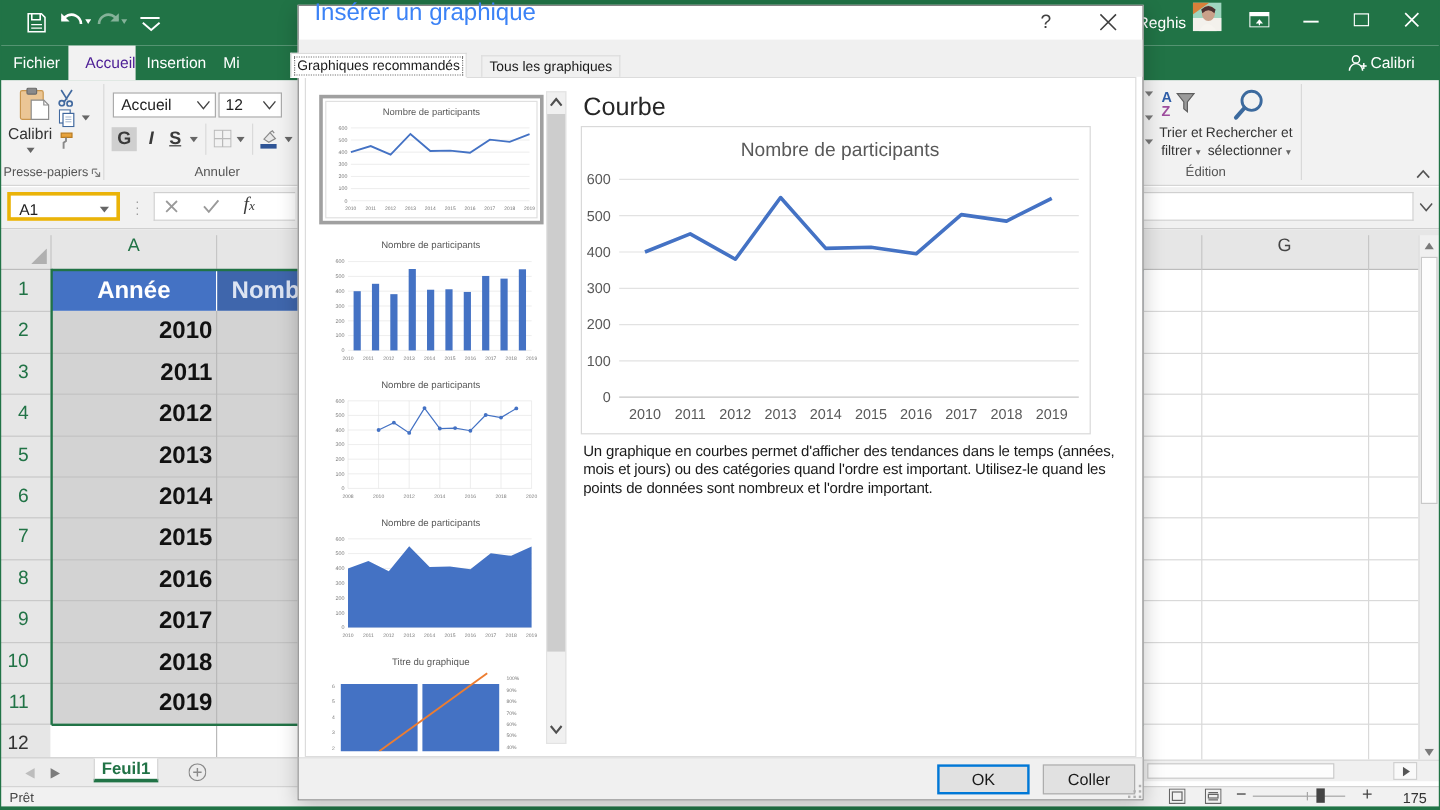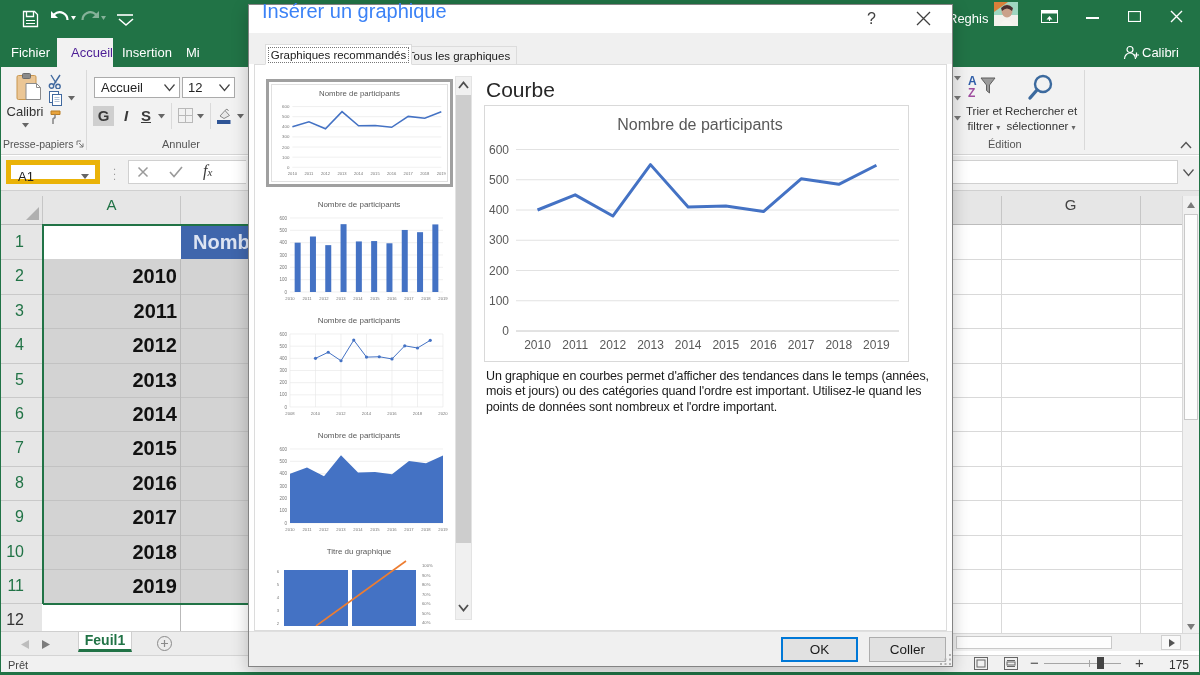--- a/index.html
+++ b/index.html
@@ -179,21 +179,21 @@
   <path d="M10 17 L3 25" stroke="#3c6a9e" stroke-width="3.4" stroke-linecap="round"></path>
 </svg>
 <div class="abs" style="left:1004px;top:104px;width:74px;text-align:center;font-size:11.5px;color:#333;line-height:15px;white-space:nowrap;">Rechercher et<br>sélectionner <span style="font-size:8px;color:#666;">▾</span></div>
 <div class="abs" style="left:988px;top:138px;font-size:11px;color:#555;white-space:nowrap;">Édition</div>
 <div class="abs" style="left:1084px;top:70px;width:1px;height:80px;background:#d9d9d9;"></div>
 <svg class="abs" style="left:1180px;top:141px;" width="12" height="8" viewBox="0 0 12 8">
     <path d="M1 7 L6 1.5 L11 7" stroke="#555" fill="none" stroke-width="1.4"></path>
   </svg>
 
 <div class="abs" style="left:0;top:156px;width:1200px;height:35px;background:#f1f1f1;border-bottom:1px solid #d0d0d0;"></div>
-<div class="abs" style="left:6px;top:160px;width:94px;height:24px;background:#fff;border:5px solid #eab308;">
+<div class="abs" style="left:6px;top:160px;width:94px;height:24px;background:#fff;border:3px solid #eab308;">
   <span class="abs" style="left:7px;top:4px;font-size:13px;color:#222;">A1</span>
   <svg class="abs" style="right:6px;top:9px;" width="8" height="6" viewBox="0 0 8 6">
       <path d="M0 0 h8 l-4 5 Z" fill="#666"></path>
     </svg>
 </div>
 <div class="abs" style="left:113px;top:164px;width:4px;height:16px;color:#9a9a9a;font-size:11px;line-height:5px;">.<br>.<br>.</div>
 <div class="abs" style="left:128px;top:160px;width:118px;height:24px;background:#fff;border:1px solid #d0d0d0;border-right:none;"></div>
 <svg class="abs" style="left:137px;top:166px;" width="12" height="12" viewBox="0 0 12 12">
     <path d="M1.5 1.5 L10.5 10.5 M10.5 1.5 L1.5 10.5" stroke="#9a9a9a" stroke-width="1.5"></path>
   </svg>
@@ -239,20 +239,21 @@
     <div class="abs" style="left:0;top:465.79999999999995px;width:24px;height:34.4px;font-size:16px;color:#217346;text-align:right;line-height:34.4px;">8</div>
     <div class="abs" style="left:0;top:500.2px;width:42px;height:1px;background:#c9c9c9;"></div>
     <div class="abs" style="left:0;top:500.2px;width:24px;height:34.4px;font-size:16px;color:#217346;text-align:right;line-height:34.4px;">9</div>
     <div class="abs" style="left:0;top:534.6px;width:42px;height:1px;background:#c9c9c9;"></div>
     <div class="abs" style="left:0;top:534.5999999999999px;width:24px;height:34.4px;font-size:16px;color:#217346;text-align:right;line-height:34.4px;">10</div>
     <div class="abs" style="left:0;top:569.0px;width:42px;height:1px;background:#c9c9c9;"></div>
     <div class="abs" style="left:0;top:569px;width:24px;height:34.4px;font-size:16px;color:#217346;text-align:right;line-height:34.4px;">11</div>
     <div class="abs" style="left:0;top:603.4px;width:42px;height:1px;background:#c9c9c9;"></div>
     <div class="abs" style="left:0;top:603.4px;width:24px;height:34.4px;font-size:16px;color:#333;text-align:right;line-height:34.4px;">12</div>
     <div class="abs" style="left:43px;top:259.4px;width:910px;height:344px;background:#d3d3d3;"></div>
+    <div class="abs" style="left:43px;top:225px;width:137px;height:34.4px;background:#4472c4;color:#fff;font-weight:bold;font-size:20px;text-align:center;line-height:34.4px;">Année</div>
     <div class="abs" style="left:181px;top:225px;width:772px;height:34.4px;background:#3f66ac;color:#dde4f2;font-weight:bold;font-size:20px;line-height:34.4px;"><span style="margin-left:12px;">Nomb</span></div>
     <div class="abs" style="left:43px;top:259.4px;width:134px;height:34.4px;color:#111;font-weight:bold;font-size:20px;text-align:right;line-height:34.4px;">2010</div>
     <div class="abs" style="left:43px;top:293.8px;width:910px;height:1px;background:#c2c2c2;"></div>
     <div class="abs" style="left:43px;top:293.8px;width:134px;height:34.4px;color:#111;font-weight:bold;font-size:20px;text-align:right;line-height:34.4px;">2011</div>
     <div class="abs" style="left:43px;top:328.2px;width:910px;height:1px;background:#c2c2c2;"></div>
     <div class="abs" style="left:43px;top:328.2px;width:134px;height:34.4px;color:#111;font-weight:bold;font-size:20px;text-align:right;line-height:34.4px;">2012</div>
     <div class="abs" style="left:43px;top:362.6px;width:910px;height:1px;background:#c2c2c2;"></div>
     <div class="abs" style="left:43px;top:362.6px;width:134px;height:34.4px;color:#111;font-weight:bold;font-size:20px;text-align:right;line-height:34.4px;">2013</div>
     <div class="abs" style="left:43px;top:397.0px;width:910px;height:1px;background:#c2c2c2;"></div>
     <div class="abs" style="left:43px;top:397px;width:134px;height:34.4px;color:#111;font-weight:bold;font-size:20px;text-align:right;line-height:34.4px;">2014</div>
@@ -345,21 +346,21 @@
 <div class="abs" style="left:249px;top:33px;width:703px;height:31px;background:#f0f0f0;"></div>
 <div class="abs" style="left:262px;top:0;font-size:20px;color:#3b82f6;">Insérer un graphique</div>
 <div class="abs" style="left:867px;top:10px;font-size:16px;color:#404040;">?</div>
 <svg class="abs" style="left:916px;top:11px;" width="15" height="15" viewBox="0 0 15 15">
     <path d="M1 1 L14 14 M14 1 L1 14" stroke="#404040" stroke-width="1.3"></path>
   </svg>
 
 <div class="abs" style="left:254px;top:64px;width:693px;height:567px;background:#fff;border:1px solid #dcdcdc;"></div>
 
 <div class="abs" style="left:401px;top:46px;width:116px;height:18px;background:#f0f0f0;border:1px solid #dcdcdc;border-bottom:none;font-size:11.5px;color:#1a1a1a;text-align:center;line-height:19px;white-space:nowrap;">Tous les graphiques</div>
-<div class="abs" style="left:265px;top:44px;width:147px;height:21px;background:#fff;border:1px solid #dcdcdc;border-bottom:1px solid #fff;font-size:11.5px;color:#1a1a1a;text-align:center;line-height:20px;white-space:nowrap;">
+<div class="abs" style="left:242px;top:44px;width:147px;height:21px;background:#fff;border:1px solid #dcdcdc;border-bottom:1px solid #fff;font-size:11.5px;color:#1a1a1a;text-align:center;line-height:20px;white-space:nowrap;">
   <div class="abs" style="left:2px;top:2px;right:2px;bottom:1px;border:1px dotted #777;"></div>
   Graphiques recommandés
 </div>
 
 <div id="thumbs">
     <div class="abs" style="left:266px;top:79px;width:187px;height:108px;border:3px solid #a0a0a0;background:#fff;padding:2px;">
           <svg width="177" height="98" viewBox="0 0 177 98" style="border:1px solid #e0e0e0;">
         <text x="88.5" y="11" font-size="8" fill="#595959" text-anchor="middle">Nombre de participants</text>
         <line x1="20" y1="84" x2="172" y2="84" stroke="#e6e6e6" stroke-width="0.6"></line>
         <text x="17" y="85.5" font-size="4.5" fill="#777" text-anchor="end">0</text>

